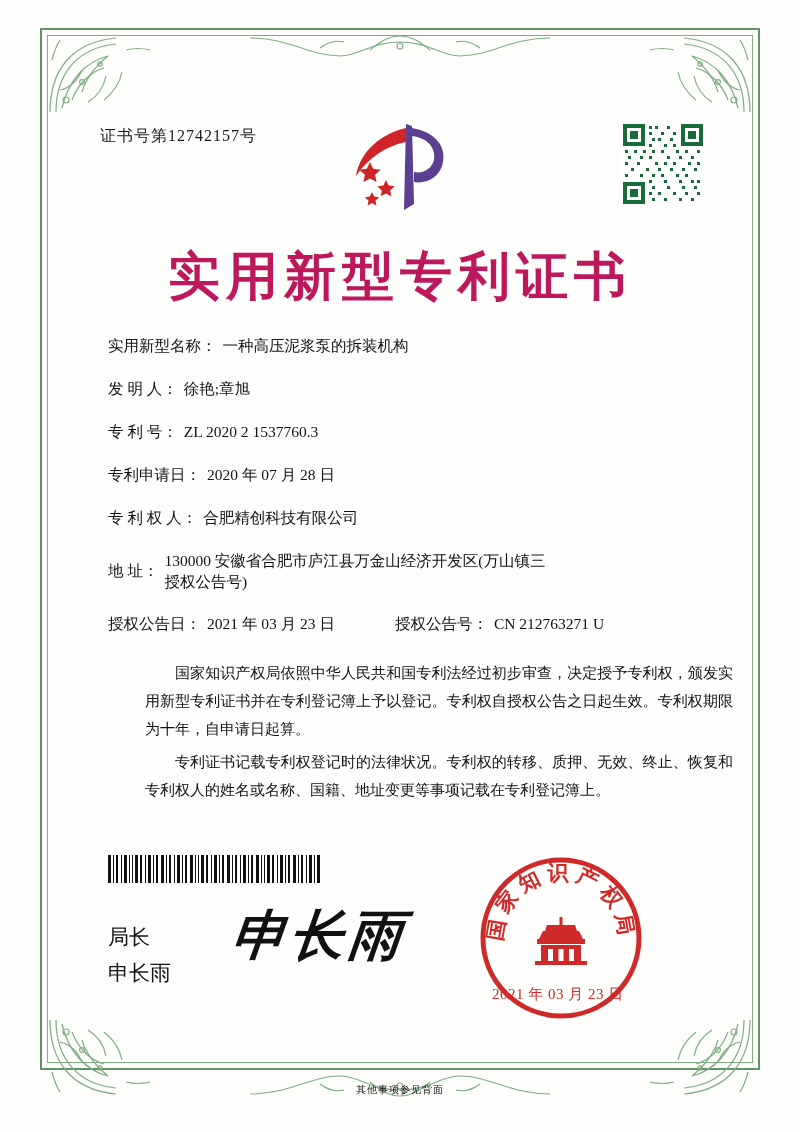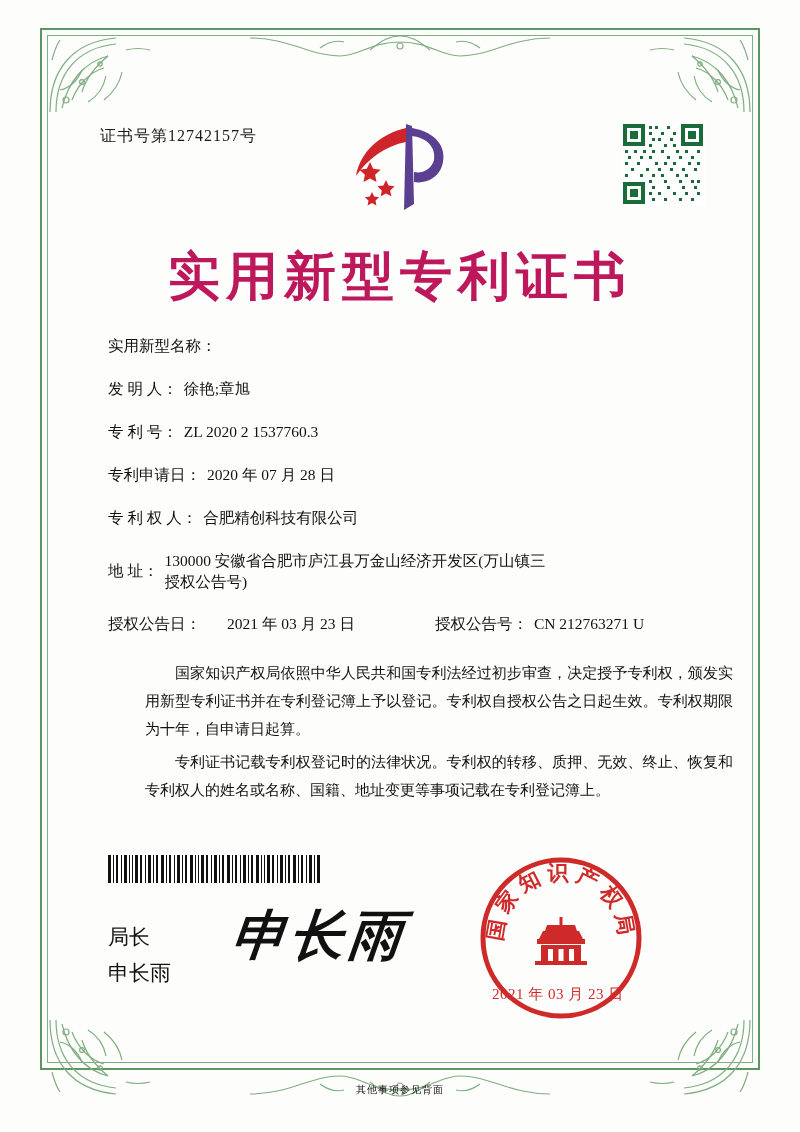--- a/index.html
+++ b/index.html
@@ -139,21 +139,20 @@
     color: #111;
   }
   .field-value .second-line {
     display: block;
     margin-left: 0;
   }
   .row-inline {
     display: flex;
     align-items: flex-start;
     margin-bottom: 18px;
-    gap: 20px;
   }
   .row-inline .group2 { margin-left: 60px; display: flex; }
 
   
   .paragraphs {
     position: absolute;
     left: 108px;
     top: 660px;
     width: 588px;
     font-size: 15px;
@@ -423,20 +422,21 @@
         <rect x="70" y="76" width="3" height="3"></rect>
       </g>
     </svg>
   </div>
 
   <div class="title">实用新型专利证书</div>
 
   <div class="fields">
     <div class="field-row">
       <span class="field-label">实用新型名称：</span>
+      <span class="field-value">一种高压泥浆泵的拆装机构</span>
     </div>
     <div class="field-row">
       <span class="field-label">发 明 人：</span>
       <span class="field-value">徐艳;章旭</span>
     </div>
     <div class="field-row">
       <span class="field-label">专 利 号：</span>
       <span class="field-value">ZL 2020 2 1537760.3</span>
     </div>
     <div class="field-row">

